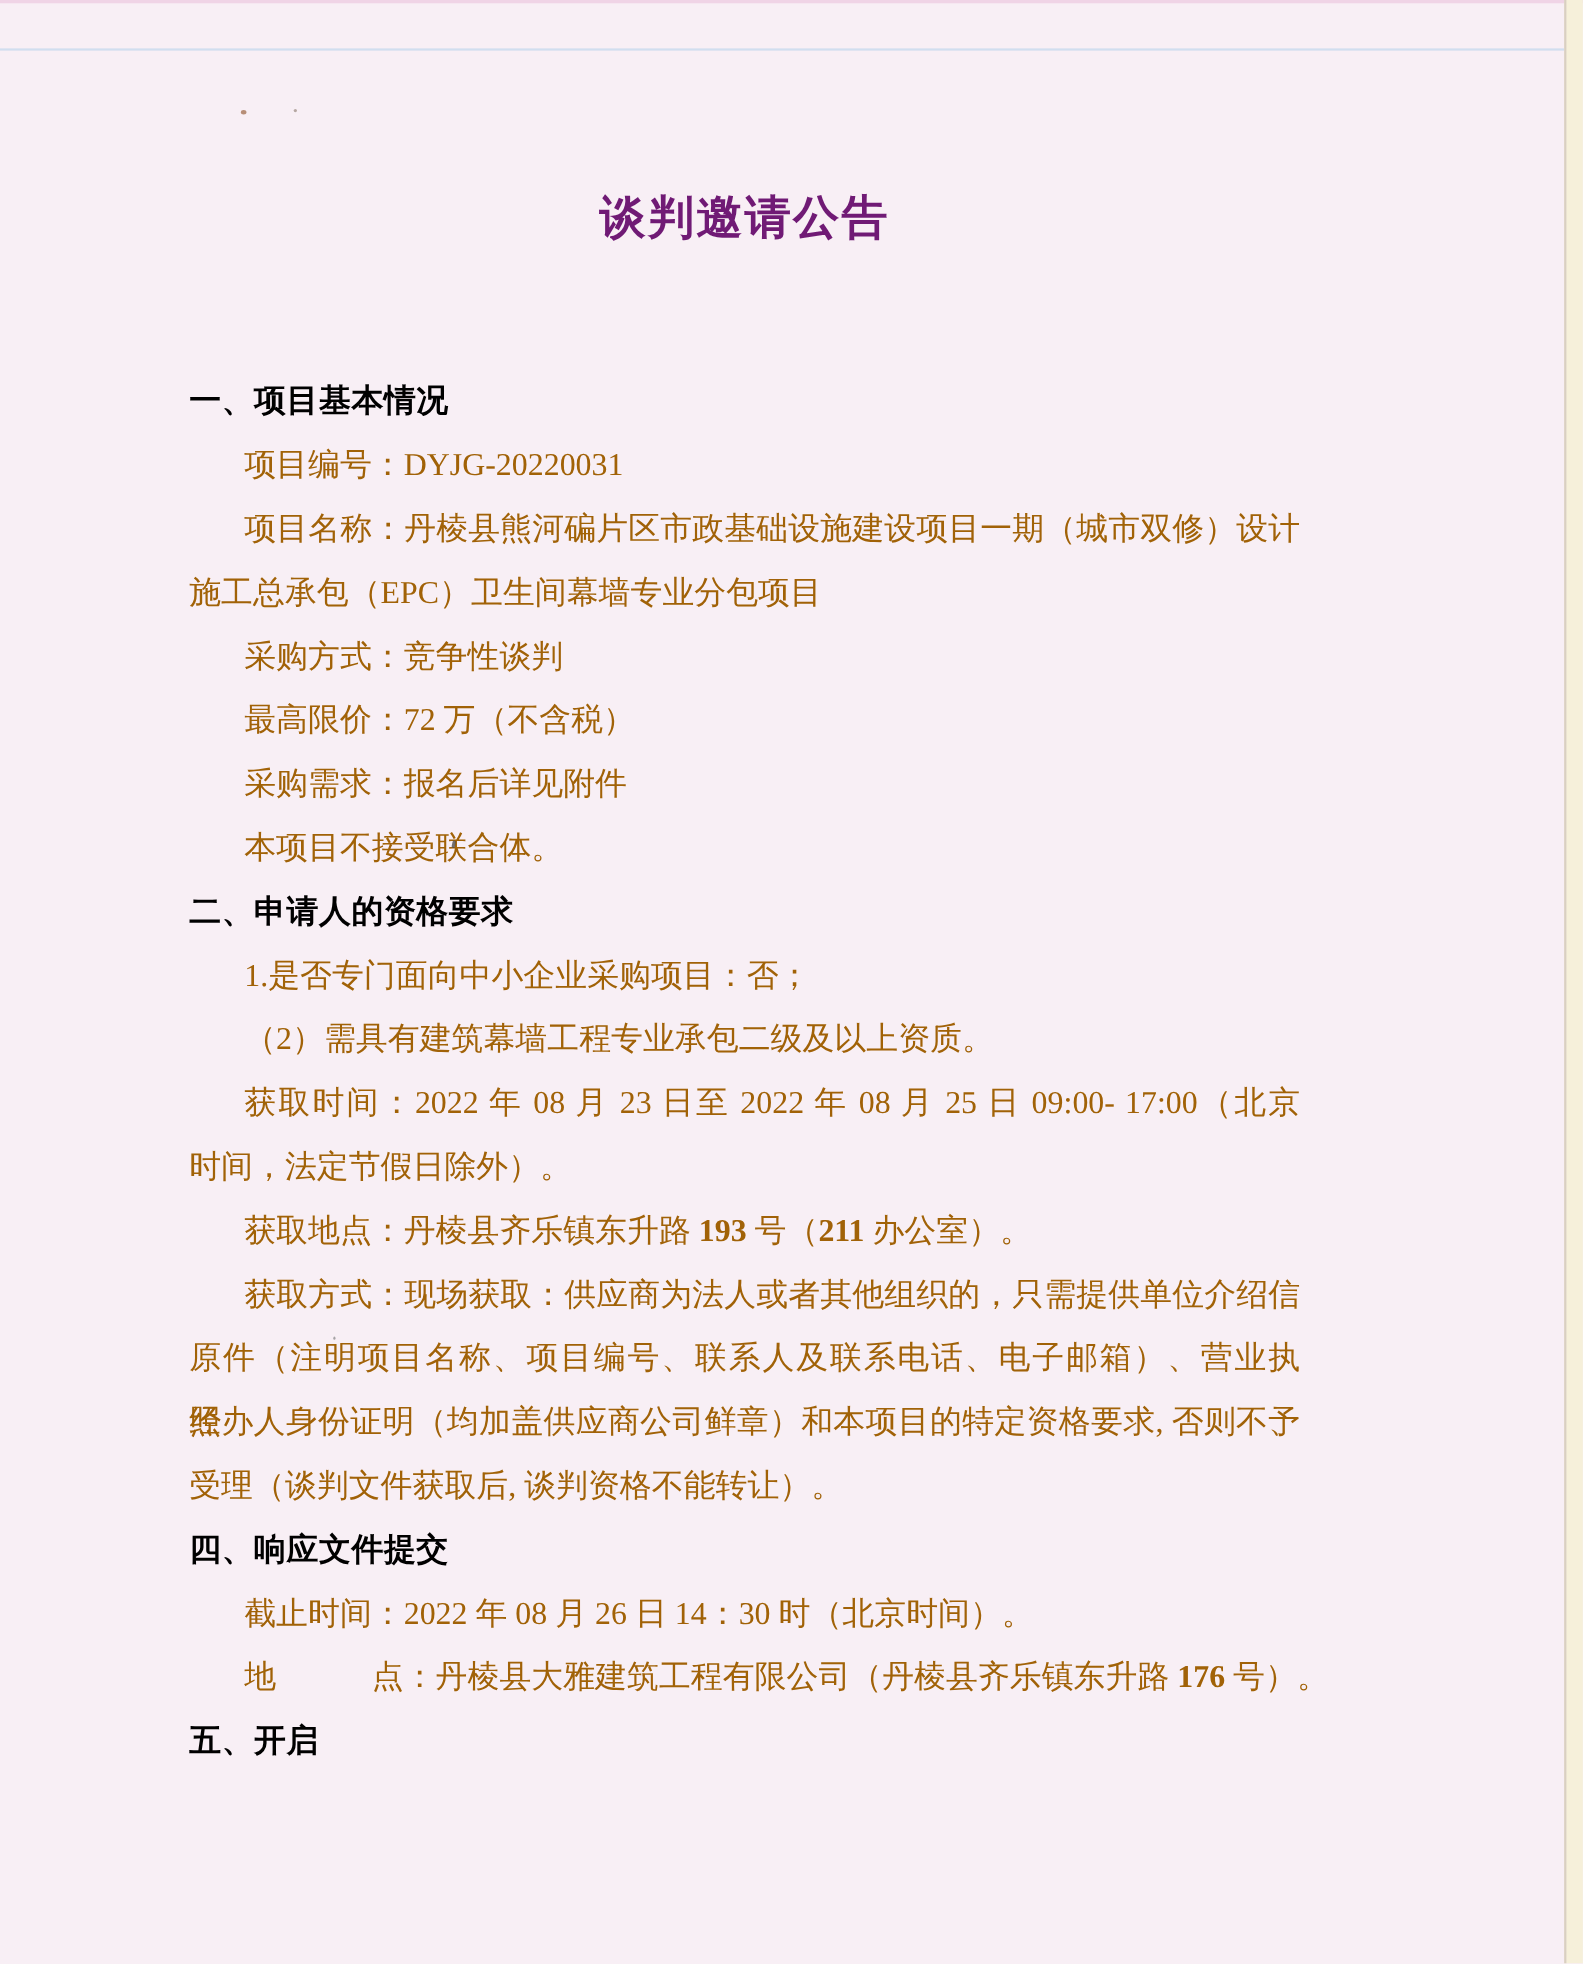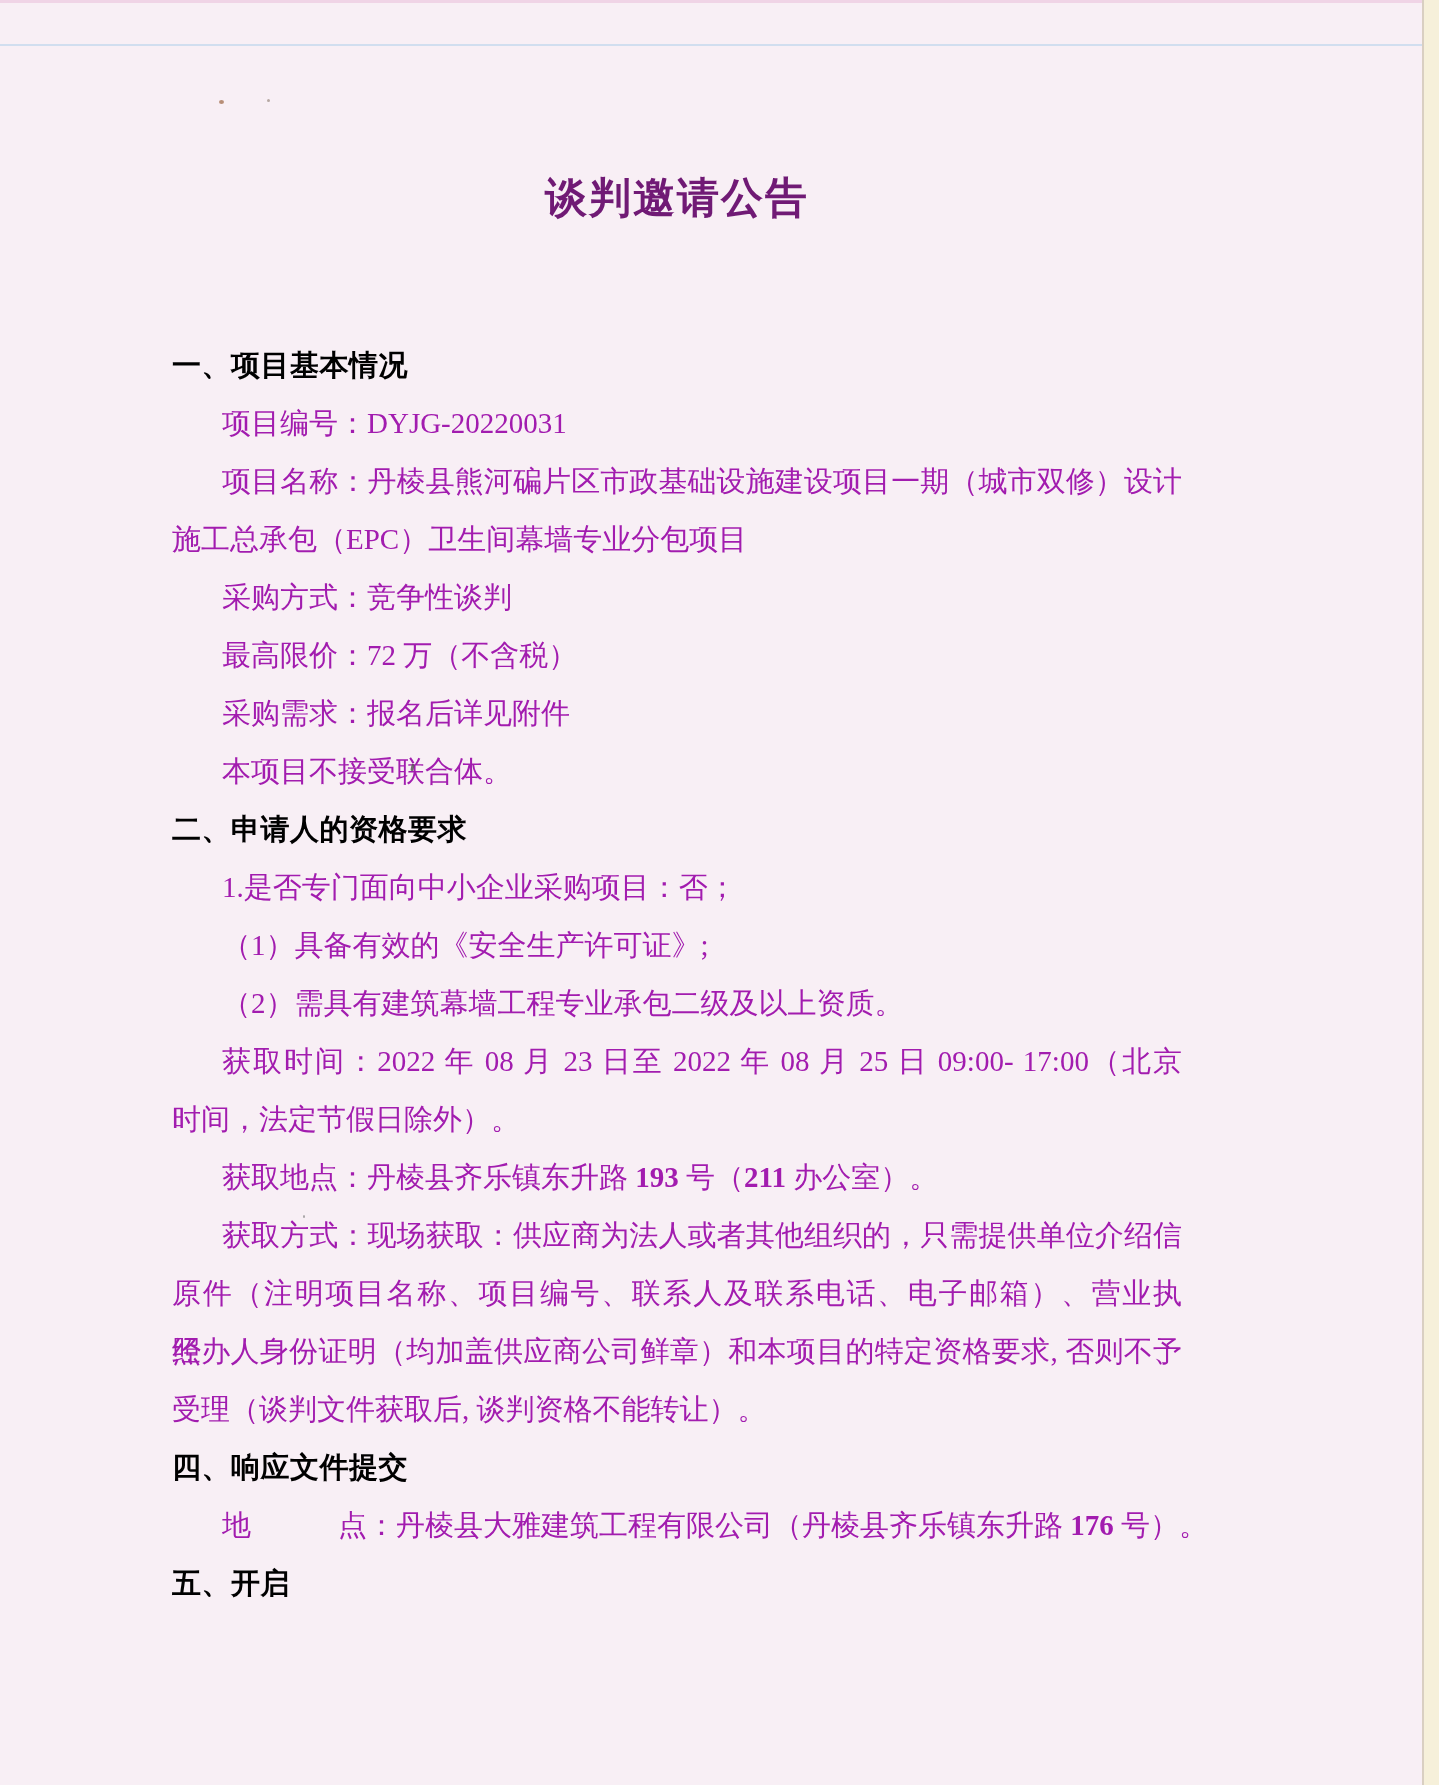--- a/index.html
+++ b/index.html
@@ -28,21 +28,21 @@
     font-family:"Liberation Serif", serif;
   }
   .doc-body {
     position:absolute; top:336px; left:172px; width:1010px;
     color:#222222;
   }
   .line {
     height:58px; line-height:58px;
     font-size:29px;
     white-space:pre;
-    color:#a21caf;
+    color:#a16207;
   }
   .line.indent { padding-left:50px; }
   .line.heading {
     font-family:"Liberation Sans", sans-serif;
     font-weight:700;
     color:#000000;
     letter-spacing:0.5px;
   }
   .line.fill {
     white-space:normal;
@@ -70,30 +70,30 @@
       <div class="line heading"><span>一、项目基本情况</span></div>
       <div class="line indent"><span>项目编号：DYJG-20220031</span></div>
       <div class="line indent fill"><span>项目名称：丹棱县熊河碥片区市政基础设施建设项目一期（城市双修）设计</span></div>
       <div class="line flush"><span>施工总承包（EPC）卫生间幕墙专业分包项目</span></div>
       <div class="line indent"><span>采购方式：竞争性谈判</span></div>
       <div class="line indent"><span>最高限价：72 万（不含税）</span></div>
       <div class="line indent"><span>采购需求：报名后详见附件</span></div>
       <div class="line indent"><span>本项目不接受联合体。</span></div>
       <div class="line heading"><span>二、申请人的资格要求</span></div>
       <div class="line indent"><span>1.是否专门面向中小企业采购项目：否；</span></div>
-      <div class="line indent"><span>（1）具备有效的《安全生产许可证》;</span></div>
       <div class="line indent"><span>（2）需具有建筑幕墙工程专业承包二级及以上资质。</span></div>
       <div class="line indent fill"><span>获取时间：2022 年 08 月 23 日至 2022 年  08 月 25 日 09:00- 17:00（北京</span></div>
       <div class="line flush"><span>时间，法定节假日除外）。</span></div>
       <div class="line indent"><span>获取地点：丹棱县齐乐镇东升路 </span><span class="b">193</span><span> 号（</span><span class="b">211</span><span> 办公室）。</span></div>
       <div class="line indent fill"><span>获取方式：现场获取：供应商为法人或者其他组织的，只需提供单位介绍信</span></div>
       <div class="line flush fill"><span>原件（注明项目名称、项目编号、联系人及联系电话、电子邮箱）、营业执照、</span></div>
       <div class="line flush fill"><span>经办人身份证明（均加盖供应商公司鲜章）和本项目的特定资格要求, 否则不予</span></div>
       <div class="line flush"><span>受理（谈判文件获取后, 谈判资格不能转让）。</span></div>
       <div class="line heading"><span>四、响应文件提交</span></div>
+      <div class="line indent"><span>截止时间：2022 年 08 月 26 日 14：30 时（北京时间）。</span></div>
       <div class="line indent"><span>地　　　点：丹棱县大雅建筑工程有限公司（丹棱县齐乐镇东升路 </span><span class="b">176</span><span> 号）。</span></div>
       <div class="line heading"><span>五、开启</span></div>
     </div>
 
   <div class="speck s1"></div>
   <div class="speck s2"></div>
   <div class="speck s3"></div>
   <div class="speck s4"></div>
 
   <div class="right-strip"></div>

